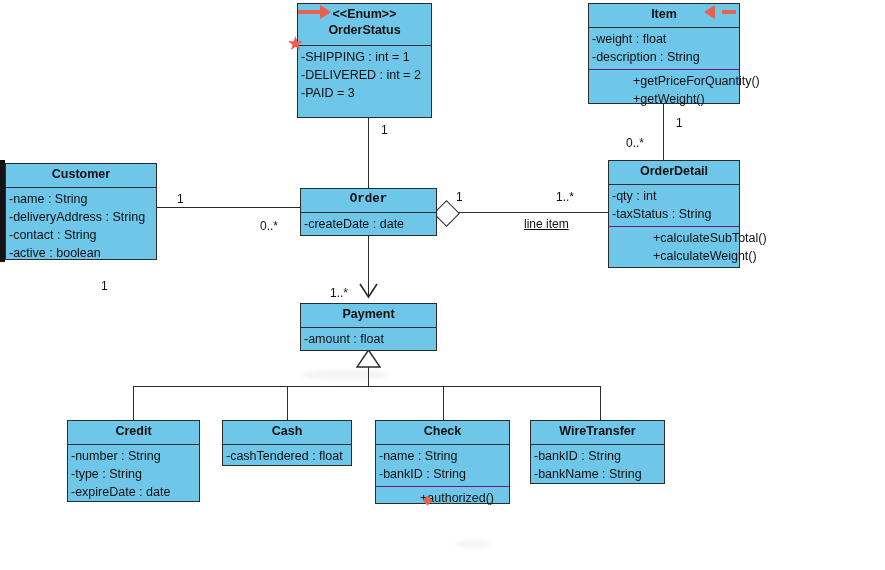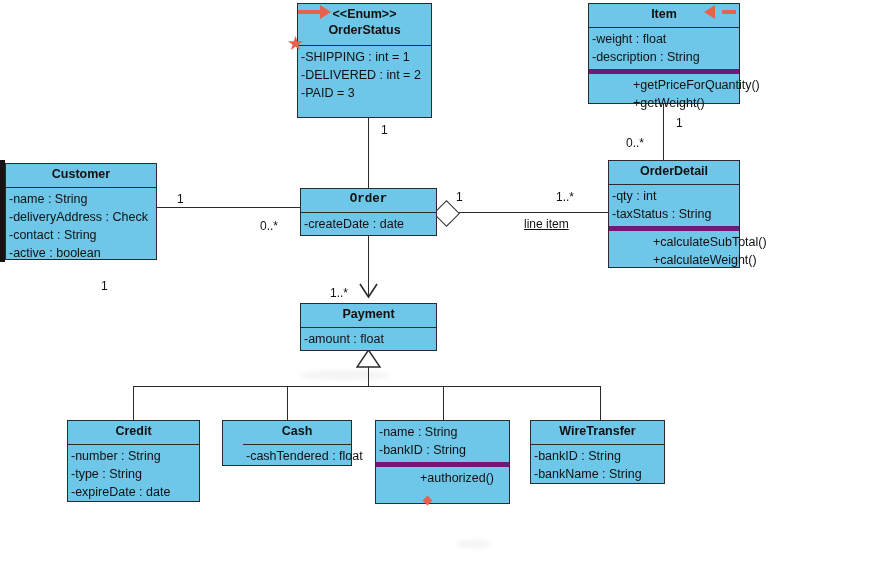--- a/index.html
+++ b/index.html
@@ -37,21 +37,21 @@
   }
   .uml .cname{
     display:block;
     font-weight:bold;
     font-size:12.5px;
     line-height:16px;
   }
   .uml .sect{
     padding:2px 0 3px 3px;
   }
-  .uml .sect + .sect{border-top:5px solid #701a75;padding-left:44px;}
+  .uml .sect + .sect{border-top:1px solid #701a75;padding-left:44px;}
   .uml .row{
     font-size:12.5px;
     line-height:18px;
     color:#111;
     white-space:nowrap;
   }
 
   
   .gutter{
     position:absolute;
@@ -179,21 +179,21 @@
     </div>
   </div>
 
   <div class="gutter" style="left:0px;top:160px;width:5px;height:102px;"></div>
   <div class="uml" style="left:5px;top:163px;width:152px;height:97px;">
     <div class="hdr" style="height:18px;">
       <span class="cname">Customer</span>
     </div>
     <div class="sect">
       <div class="row">-name : String</div>
-      <div class="row">-deliveryAddress : Check</div>
+      <div class="row">-deliveryAddress : String</div>
       <div class="row">-contact : String</div>
       <div class="row">-active : boolean</div>
     </div>
   </div>
 
   <div class="uml" style="left:300px;top:188px;width:137px;height:48px;">
     <div class="hdr" style="height:18px;font-family:Liberation Mono, monospace;">
       <span class="cname">Order</span>
     </div>
     <div class="sect">
@@ -228,30 +228,33 @@
     <div class="hdr" style="height:18px;">
       <span class="cname">Credit</span>
     </div>
     <div class="sect">
       <div class="row">-number : String</div>
       <div class="row">-type : String</div>
       <div class="row">-expireDate : date</div>
     </div>
   </div>
 
-  <div class="uml" style="left:222px;top:420px;width:130px;height:46px;padding-left:20px;">
+  <div class="uml" style="left:222px;top:420px;width:130px;height:46px;">
     <div class="hdr" style="height:18px;">
       <span class="cname">Cash</span>
     </div>
     <div class="sect">
       <div class="row">-cashTendered : float</div>
     </div>
   </div>
 
   <div class="uml" style="left:375px;top:420px;width:135px;height:84px;">
+    <div class="hdr" style="height:18px;">
+      <span class="cname">Check</span>
+    </div>
     <div class="sect">
       <div class="row">-name : String</div>
       <div class="row">-bankID : String</div>
     </div>
     <div class="sect">
       <div class="row">+authorized()</div>
     </div>
   </div>
 
   <div class="uml" style="left:530px;top:420px;width:135px;height:64px;">

